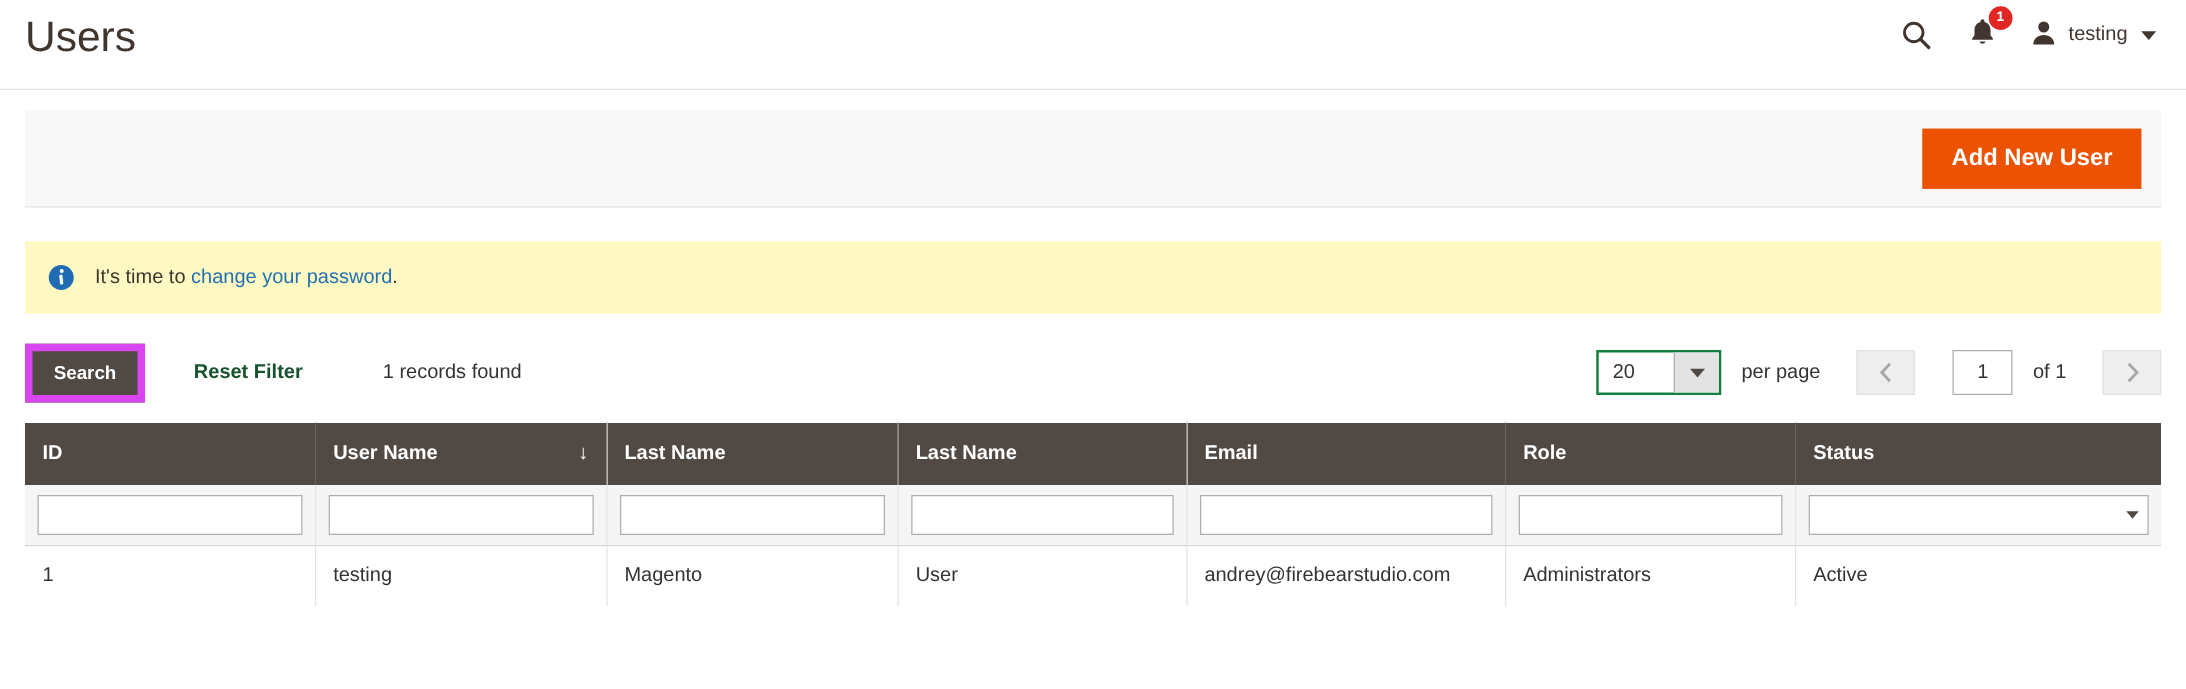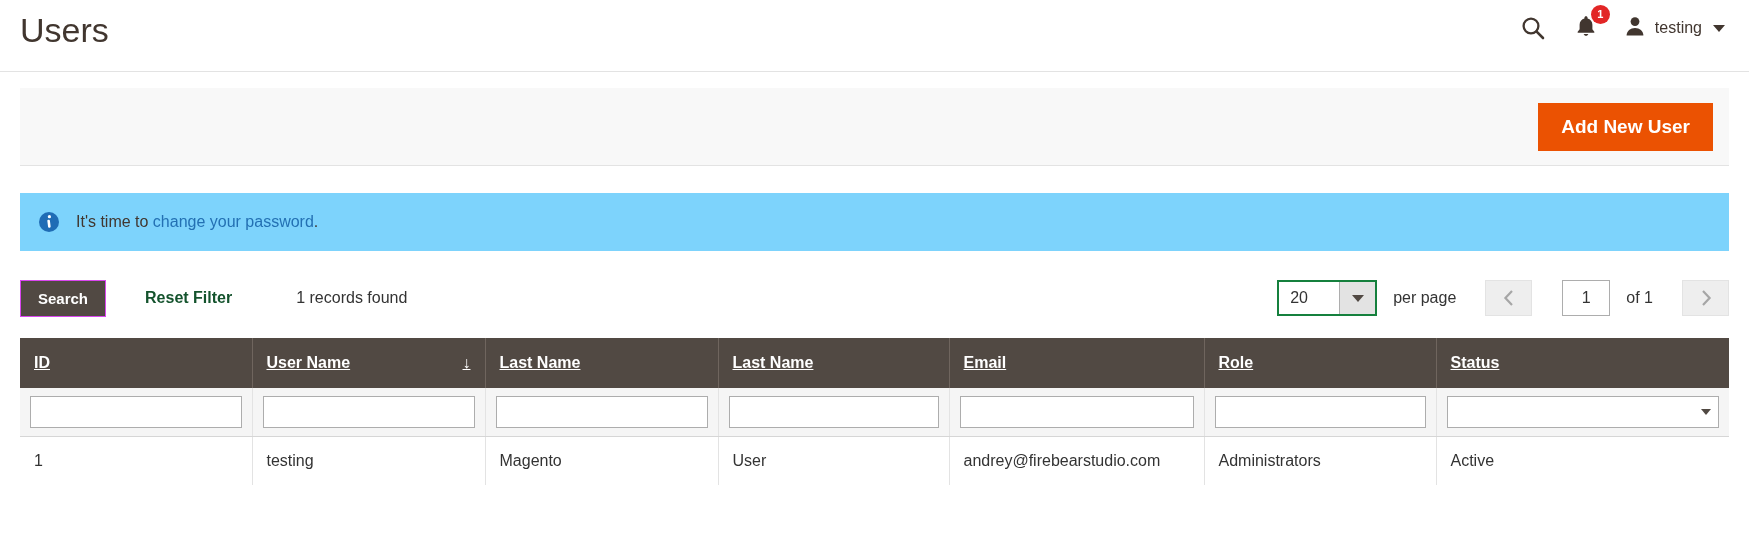--- a/index.html
+++ b/index.html
@@ -107,21 +107,21 @@
     line-height: 22px;
     cursor: pointer;
     border-radius: 0;
   }
 
   
   .messages {
     margin: 27px 20px 0 20px;
   }
   .message-notice {
-    background: #7dd3fc;
+    background: #fef9c3;
     border: none;
     padding: 18px 24px 18px 18px;
     display: flex;
     align-items: center;
     gap: 0px;
     font-size: 16px;
     color: #41362f;
   }
   .info-icon {
     width: 22px; height: 22px;
@@ -138,21 +138,21 @@
   .grid-toolbar {
     margin: 29px 20px 0 20px;
     display: flex;
     align-items: center;
     height: 36px;
     position: relative;
   }
   .btn-search {
     background: #514943;
     color: #ffffff;
-    border: 1px solid #d946ef;
+    border: 6px solid #d946ef;
     font-size: 15px;
     font-weight: bold;
     font-family: "Liberation Sans", sans-serif;
     padding: 8px 17px;
     line-height: 19px;
     cursor: pointer;
   }
   .link-reset {
     color: #14532d;
     font-size: 16px;
@@ -255,21 +255,20 @@
     color: #ffffff;
     font-size: 16px;
     font-weight: bold;
     text-align: left;
     padding: 14px 14px 14px 14px;
     border-right: 1px solid #6f655e;
     height: 50px;
     vertical-align: middle;
     cursor: pointer;
     position: relative;
-    text-decoration: underline;
   }
   table.data-grid th:last-child { border-right: none; }
   .th-inner { display: flex; align-items: center; justify-content: space-between; }
   .sort-arrow { font-size: 16px; color: #ffffff; margin-left: 6px; }
 
   tr.filter-row td {
     background: #f5f5f5;
     padding: 7px 10px;
     border-right: 1px solid #e3e3e3;
     border-bottom: 1px solid #d6d6d6;

